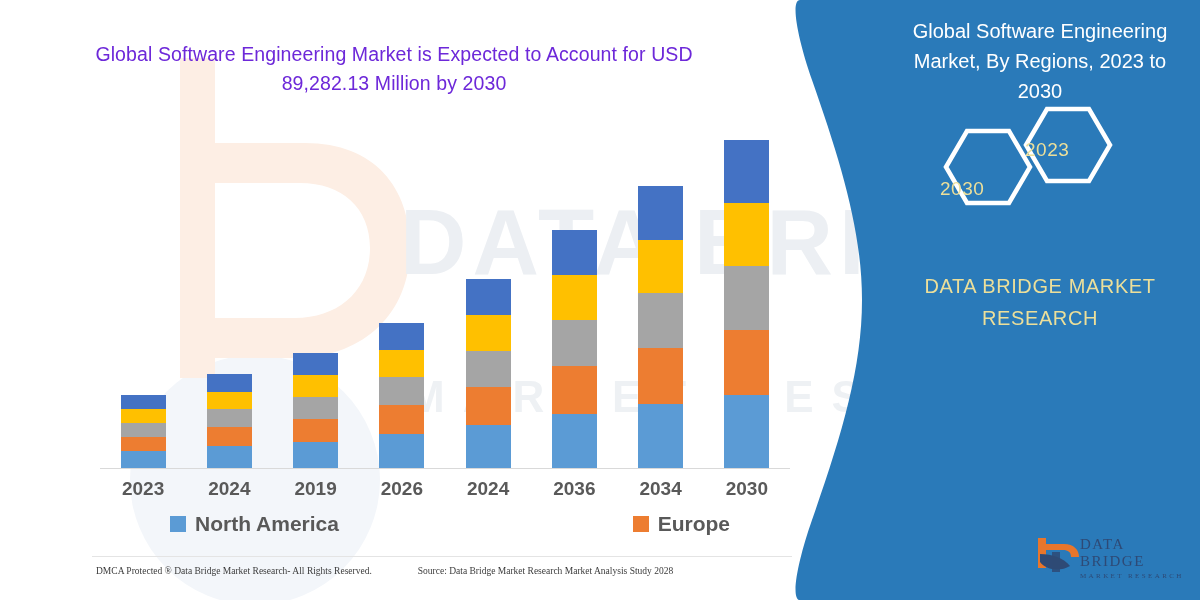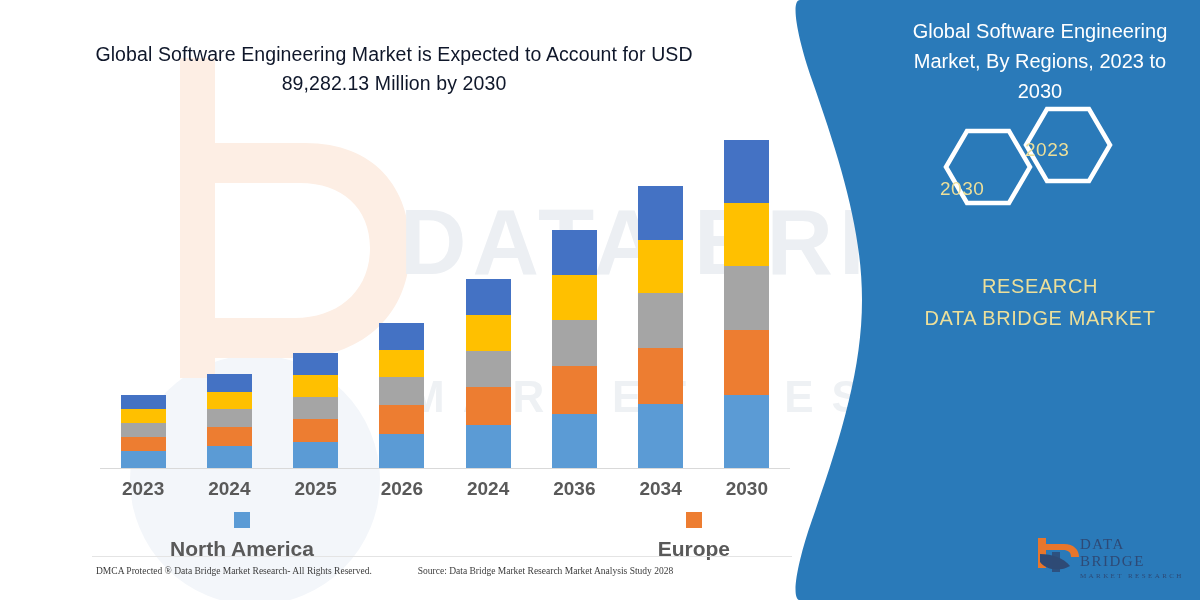--- a/index.html
+++ b/index.html
@@ -64,21 +64,21 @@
   }
 
   
   .chart-title {
     position: absolute;
     left: 64px;
     top: 40px;
     width: 660px;
     text-align: center;
     font-size: 19.5px;
-    color: #0f172a;
+    color: #6d28d9;
     line-height: 1.5;
     letter-spacing: 0.1px;
   }
   .axis-line {
     position: absolute;
     left: 100px;
     top: 468px;
     width: 690px;
     height: 1px;
     background: #d9d9d9;
@@ -123,21 +123,20 @@
     top: 512px;
     width: 560px;
     display: flex;
     justify-content: space-between;
     align-items: center;
   }
   .legend-item {
     display: flex;
     align-items: center;
     gap: 9px;
-    flex-direction: column;
   }
   .legend-swatch {
     width: 16px;
     height: 16px;
   }
   .legend-label {
     font-size: 21px;
     font-weight: 700;
     color: #595959;
   }
@@ -307,21 +306,21 @@
         <div class="seg" style="background: rgb(165, 165, 165); height: 19.4888%;"></div>
         <div class="seg" style="background: rgb(237, 125, 49); height: 19.8083%;"></div>
         <div class="seg" style="background: rgb(91, 155, 213); height: 22.3642%;"></div>
       </div>
     </div>
   <div class="axis-line"></div>
 
   <div class="xlabels" id="xlabels">
       <div class="xlabel">2023</div>
       <div class="xlabel">2024</div>
-      <div class="xlabel">2025</div>
+      <div class="xlabel">2019</div>
       <div class="xlabel">2026</div>
       <div class="xlabel">2024</div>
       <div class="xlabel">2036</div>
       <div class="xlabel">2034</div>
       <div class="xlabel">2030</div>
     </div>
 
   <div class="legend" id="legend">
       <div class="legend-item">
         <span class="legend-swatch" style="background: rgb(91, 155, 213);"></span>
@@ -350,22 +349,22 @@
     <div class="panel-title">Global Software Engineering Market, By Regions, 2023 to 2030</div>
 
     <svg class="hexwrap" viewBox="0 0 260 125">
       <polygon points="36,62 57,26 99,26 120,62 99,98 57,98" fill="none" stroke="#ffffff" stroke-width="4.5"></polygon>
       <polygon points="116,40 137,4 179,4 200,40 179,76 137,76" fill="none" stroke="#ffffff" stroke-width="4.5"></polygon>
     </svg>
     <div class="hex-label hex-label-2030">2030</div>
     <div class="hex-label hex-label-2023">2023</div>
 
     <div class="brand">
+      <div>DATA BRIDGE MARKET</div>
       <div>RESEARCH</div>
-      <div>DATA BRIDGE MARKET</div>
     </div>
   </div>
 
   <div class="logo">
     <svg viewBox="0 0 160 44" width="160" height="44">
       <path d="M8 6 L8 36 L16 36 L16 6 Z" fill="#e8762c"></path>
       <path d="M16 12 L34 12 C44 12 49 18 49 25 L41 25 C41 20 38 18 33 18 L16 18 Z" fill="#e8762c"></path>
       <path d="M10 22 C22 22 34 26 40 34 C30 40 16 38 10 30 Z" fill="#2e4a76"></path>
       <path d="M22 20 L22 40 L30 40 L30 20 Z" fill="#2e4a76" opacity="0.85"></path>
     </svg>

